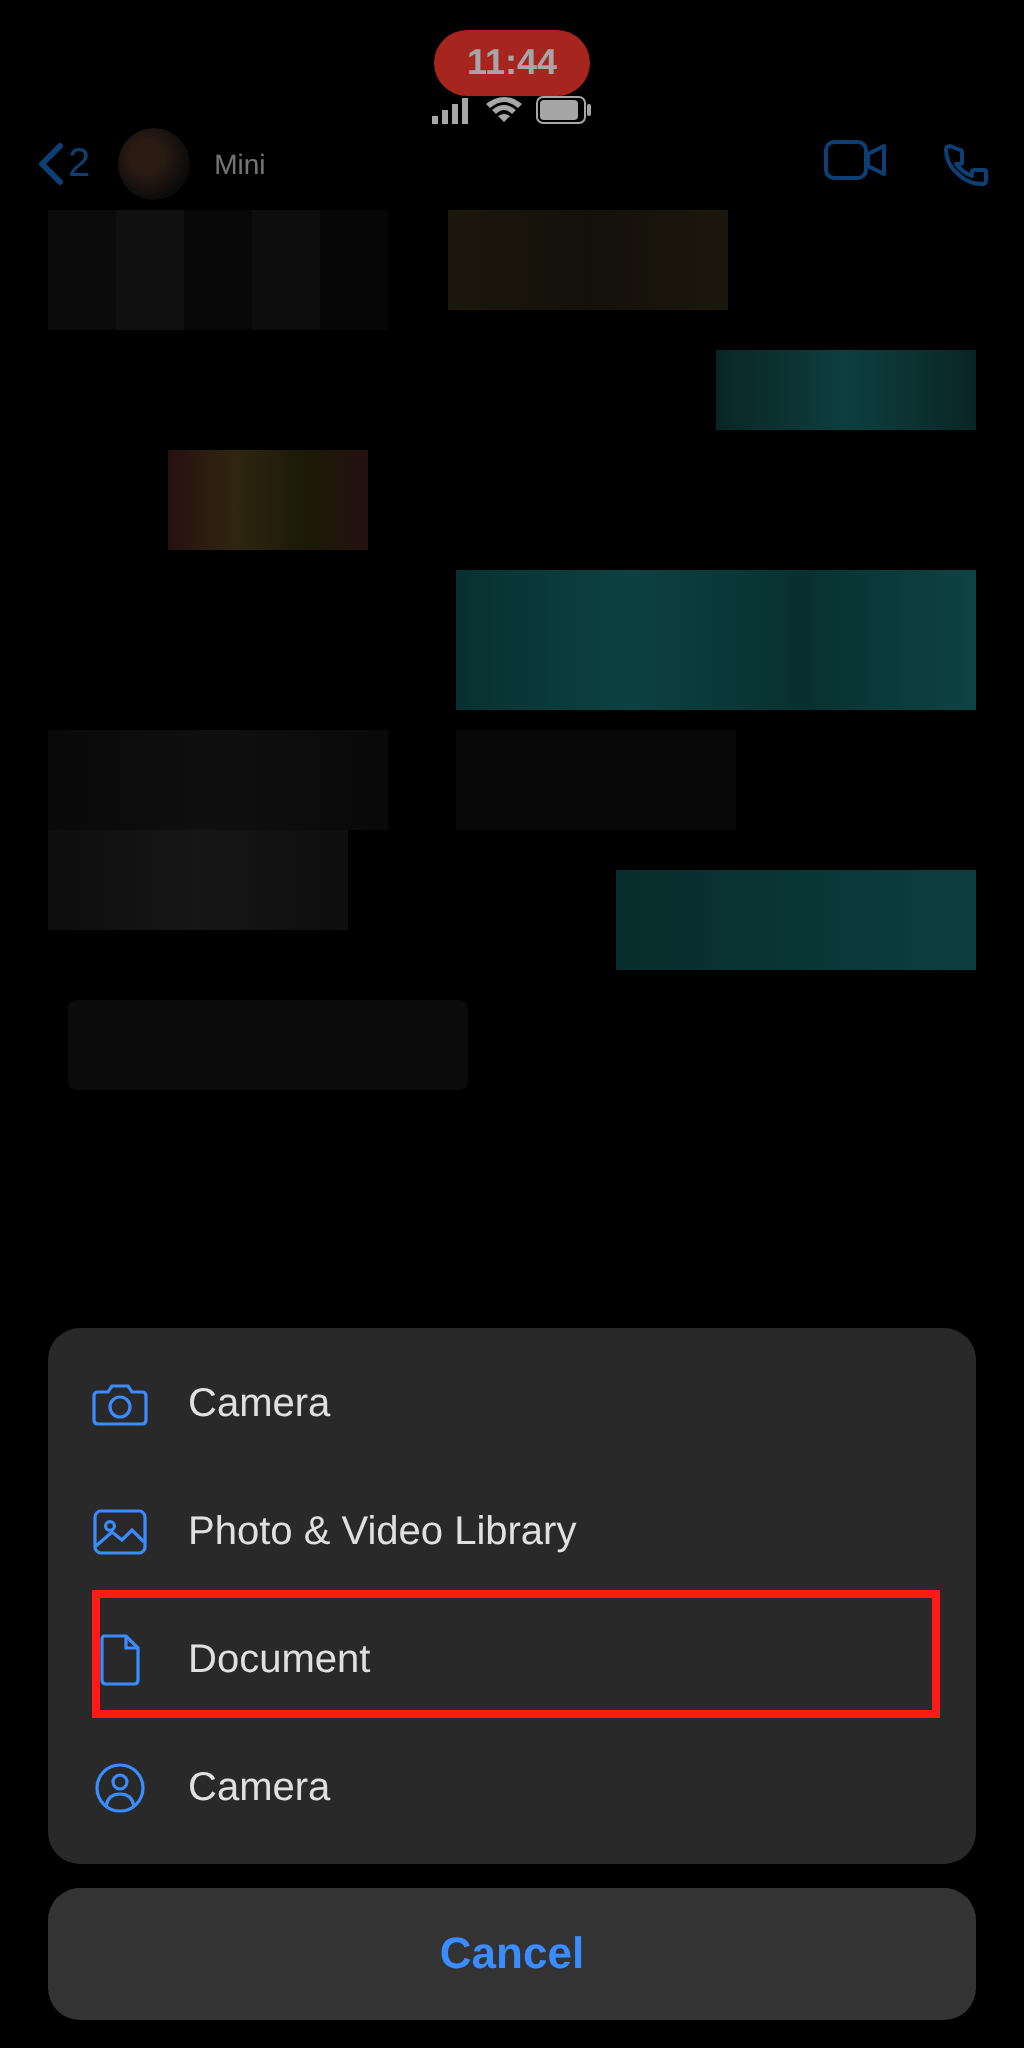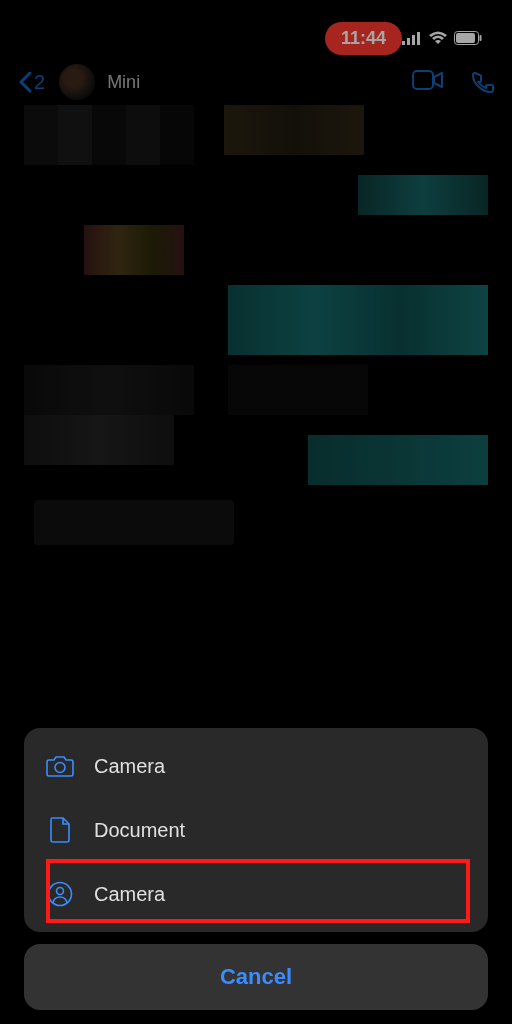--- a/index.html
+++ b/index.html
@@ -1,26 +1,26 @@
 <!DOCTYPE html>
 <html><head>
   <meta charset="utf-8">
   <style>
     * { margin: 0; padding: 0; box-sizing: border-box; }
     body { width: 512px; height: 1024px; background: #000; font-family: -apple-system, "Helvetica Neue", sans-serif; position: relative; overflow: hidden; }
 
-    .status-bar { position: absolute; top: 18px; left: 0; right: 0; height: 40px; display: flex; justify-content: flex-end; align-items: center; padding: 0 30px; z-index: 10; }
+    .status-bar { position: absolute; top: 18px; left: 0; right: 0; height: 40px; display: flex; justify-content: center; align-items: center; padding: 0 30px; z-index: 10; flex-direction: column; }
     .time-pill { background: #ff3b30; color: #fff; font-weight: 600; font-size: 18px; padding: 6px 16px; border-radius: 20px; }
     .status-right { display: flex; gap: 6px; align-items: center; color: #fff; }
 
     .nav { position: absolute; top: 58px; left: 0; right: 0; height: 48px; display: flex; align-items: center; padding: 0 18px; opacity: 0.7; z-index: 5; }
     .back { display: flex; align-items: center; color: #1f8aff; font-size: 20px; gap: 2px; }
     .avatar { width: 36px; height: 36px; border-radius: 50%; background: #2a2a2a; margin-left: 14px; overflow: hidden; }
     .avatar-img { width: 100%; height: 100%; background: radial-gradient(circle at 40% 40%, #5a3a2a 30%, #1a1a1a 70%); }
-    .title-block { margin-left: 12px; color: #fff; font-size: 18px; font-weight: 500; }
+    .title-block { margin-left: 12px; color: #fff; font-size: 14px; font-weight: 500; }
     .nav-actions { margin-left: auto; display: flex; gap: 26px; }
     .nav-icon { color: #1f8aff; }
     .pix { position: absolute; z-index: 2; }
     .px { position: absolute; }
 
     .overlay { position: absolute; left: 0; right: 0; bottom: 0; top: 0; background: rgba(0,0,0,0.35); z-index: 20; }
     .sheet { position: absolute; left: 24px; right: 24px; bottom: 14px; z-index: 30; }
     .sheet-options { background: rgba(45,45,45,0.92); border-radius: 16px; padding: 6px 0; }
     .sheet-item { display: flex; align-items: center; gap: 20px; padding: 18px 22px; color: #e0e0e0; font-size: 20px; position: relative; }
     .sheet-item .icn { width: 28px; height: 28px; display: flex; align-items: center; justify-content: center; color: #3a8cff; flex-shrink: 0; }
@@ -107,20 +107,30 @@
     <div class="sheet-item">
       <span class="icn">
         <svg width="28" height="24" viewBox="0 0 28 24">
             <path d="M3 6 H8 L10 3 H18 L20 6 H25 Q27 6 27 8 V20 Q27 22 25 22 H3 Q1 22 1 20 V8 Q1 6 3 6 Z" fill="none" stroke="#3a8cff" stroke-width="1.6"></path>
             <circle cx="14" cy="13.5" r="5" fill="none" stroke="#3a8cff" stroke-width="1.6"></circle>
           </svg>
       </span>
       <span>Camera</span>
     </div>
 
+    <div class="sheet-item">
+      <span class="icn">
+        <svg width="28" height="24" viewBox="0 0 28 24">
+            <rect x="1.5" y="1.5" width="25" height="21" rx="3" fill="none" stroke="#3a8cff" stroke-width="1.6"></rect>
+            <circle cx="9" cy="9" r="2.2" fill="none" stroke="#3a8cff" stroke-width="1.6"></circle>
+            <path d="M2 19 L10 12 L15 16 L20 11 L26 17" fill="none" stroke="#3a8cff" stroke-width="1.6"></path>
+          </svg>
+      </span>
+      <span>Photo &amp; Video Library</span>
+    </div>
 
     <div class="sheet-item">
       <span class="icn">
         <svg width="24" height="28" viewBox="0 0 24 28">
             <path d="M4 2 H15 L21 8 V24 Q21 26 19 26 H5 Q3 26 3 24 V4 Q3 2 4 2 Z" fill="none" stroke="#3a8cff" stroke-width="1.6"></path>
             <path d="M15 2 V8 H21" fill="none" stroke="#3a8cff" stroke-width="1.6"></path>
           </svg>
       </span>
       <span>Document</span>
     </div>

